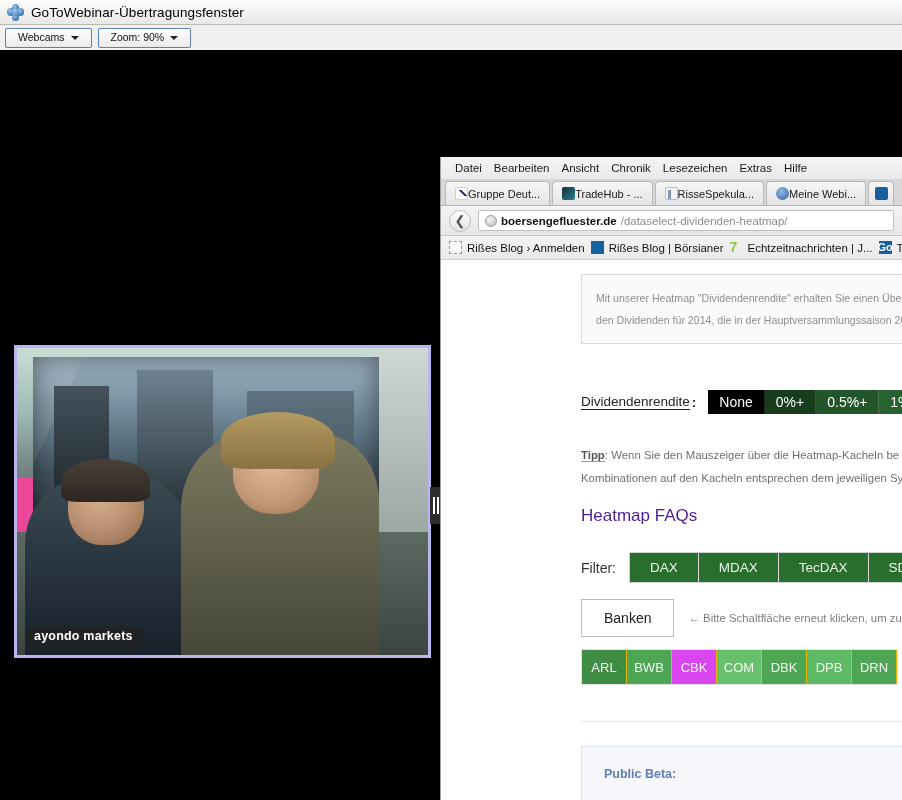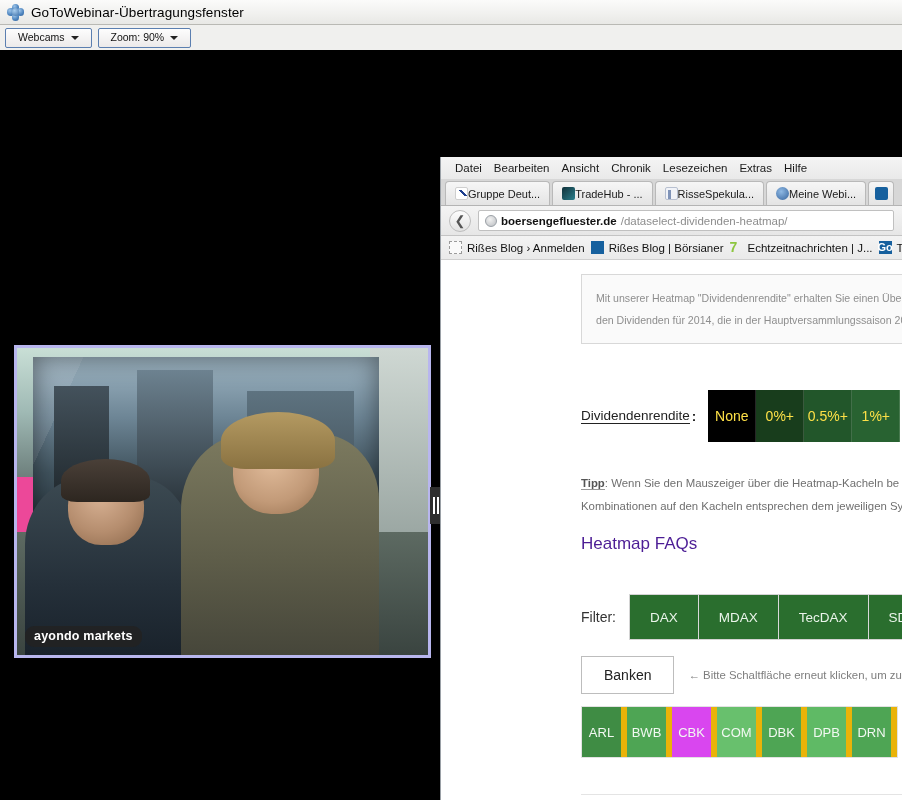--- a/index.html
+++ b/index.html
@@ -216,52 +216,52 @@
     white-space:nowrap; overflow:hidden;
   }
 
   .legendrow { display:flex; align-items:center; gap:12px; margin-top:46px; }
   .legendlabel {
     font-size:13.5px; font-weight:normal; color:#222;
     border-bottom:1px solid #222; white-space:nowrap;
   }
   .legendtiles { display:flex; }
   .ltile {
-    height:52px; min-width:48px; padding:0 1px;
+    height:24px; min-width:48px; padding:0 11px;
     display:flex; align-items:center; justify-content:center;
-    color:#fde047; font-size:14px; white-space:nowrap;
+    color:#ffffff; font-size:14px; white-space:nowrap;
     border-right:1px solid rgba(255,255,255,.15);
   }
 
   .tipp { margin-top:30px; width:430px; font-size:11.4px; color:#6f6f6f;
           line-height:2.0; white-space:nowrap; overflow:hidden; }
   .tipp b { color:#555; border-bottom:1px solid #999; font-weight:bold; }
 
   .faq-title { margin-top:16px; font-size:17px; color:#4c1d95; }
 
-  .filterrow { display:flex; align-items:center; gap:13px; margin-top:40px; }
+  .filterrow { display:flex; align-items:center; gap:13px; margin-top:26px; }
   .filterlabel { font-size:14px; color:#333; }
   .filterbtns { display:flex; border:1px solid #d4d4d4; }
   .fbtn {
-    height:44px; padding:0 20px; display:flex;align-items:center;justify-content:center;
+    height:29px; padding:0 20px; display:flex;align-items:center;justify-content:center;
     background:#2a6e2e; color:#eaf4ea; font-size:13.5px;
     border-right:1px solid #d9d9d9; white-space:nowrap;
   }
 
   .bankenrow { display:flex; align-items:center; margin-top:16px; }
   .banken-btn {
     height:38px; padding:0 22px; display:flex;align-items:center;justify-content:center;
     background:#fff; border:1px solid #bdbdbd; font-size:14px; color:#222; white-space:nowrap;
   }
   .banken-hint { font-size:11.4px; color:#7e7e7e; margin-left:14px; white-space:nowrap; }
 
   .tickers { display:flex; margin-top:12px; border:1px solid #e2e2e2; width:fit-content; }
   .tk {
-    width:45px; height:50px; display:flex;align-items:center;justify-content:center;
-    color:#f2f8f2; font-size:13px; border-right:6px solid #eab308;
+    width:45px; height:34px; display:flex;align-items:center;justify-content:center;
+    color:#f2f8f2; font-size:13px; border-right:1px solid #eab308;
   }
 
   .divider { margin-top:36px; width:420px; height:1px; background:#e4e4e4; }
 
   .betabox {
     margin-top:24px; width:420px; background:#f5f7fb; border:1px solid #dde3ef;
     padding:20px 22px 24px;
   }
   .beta-title { font-size:12.5px; font-weight:bold; color:#5f7fb0; margin-bottom:18px; }
 </style>

